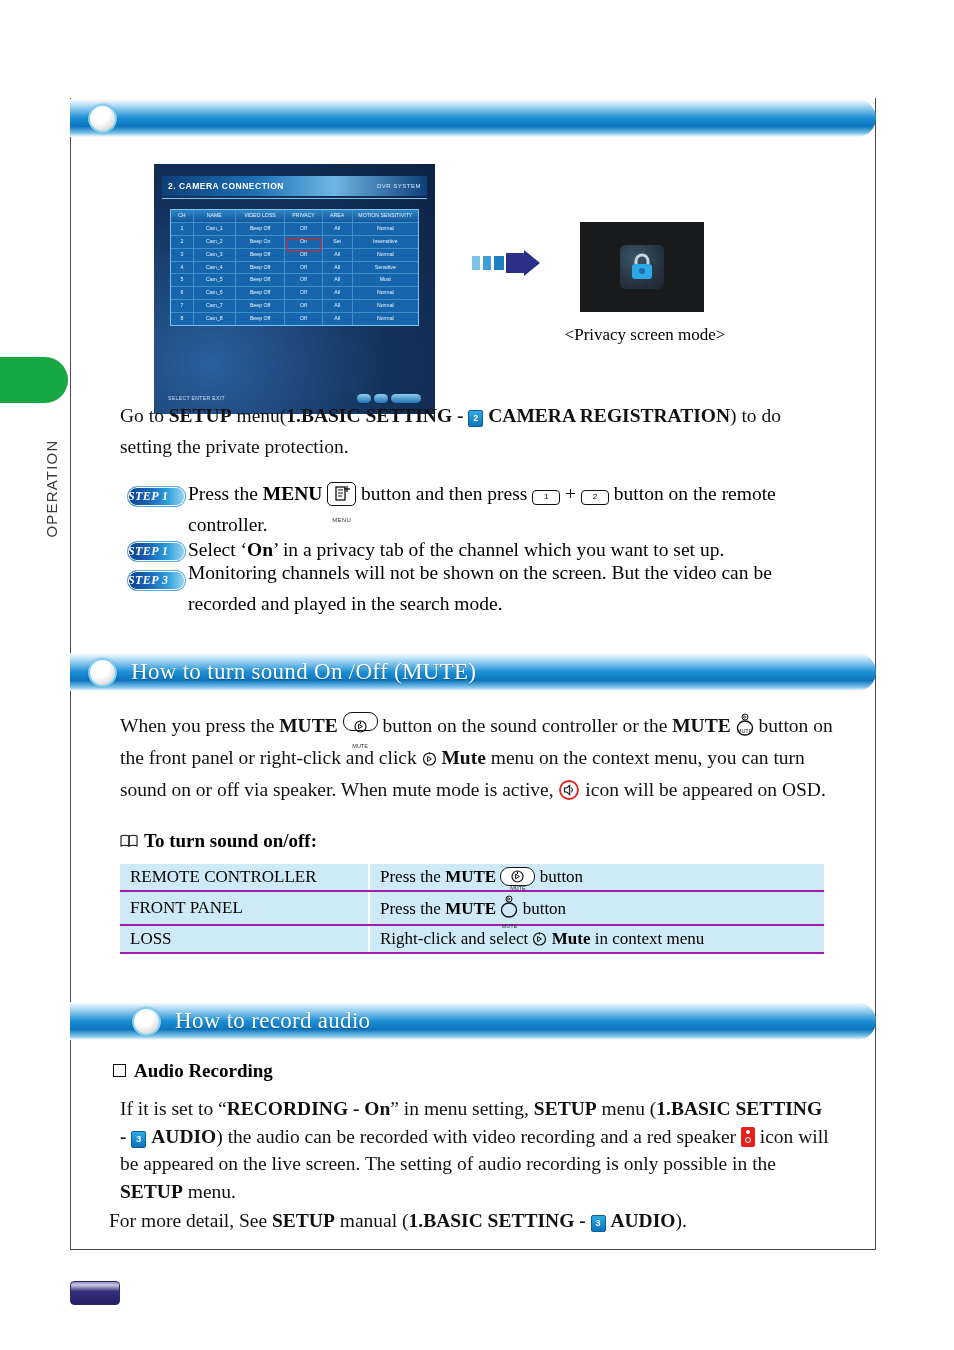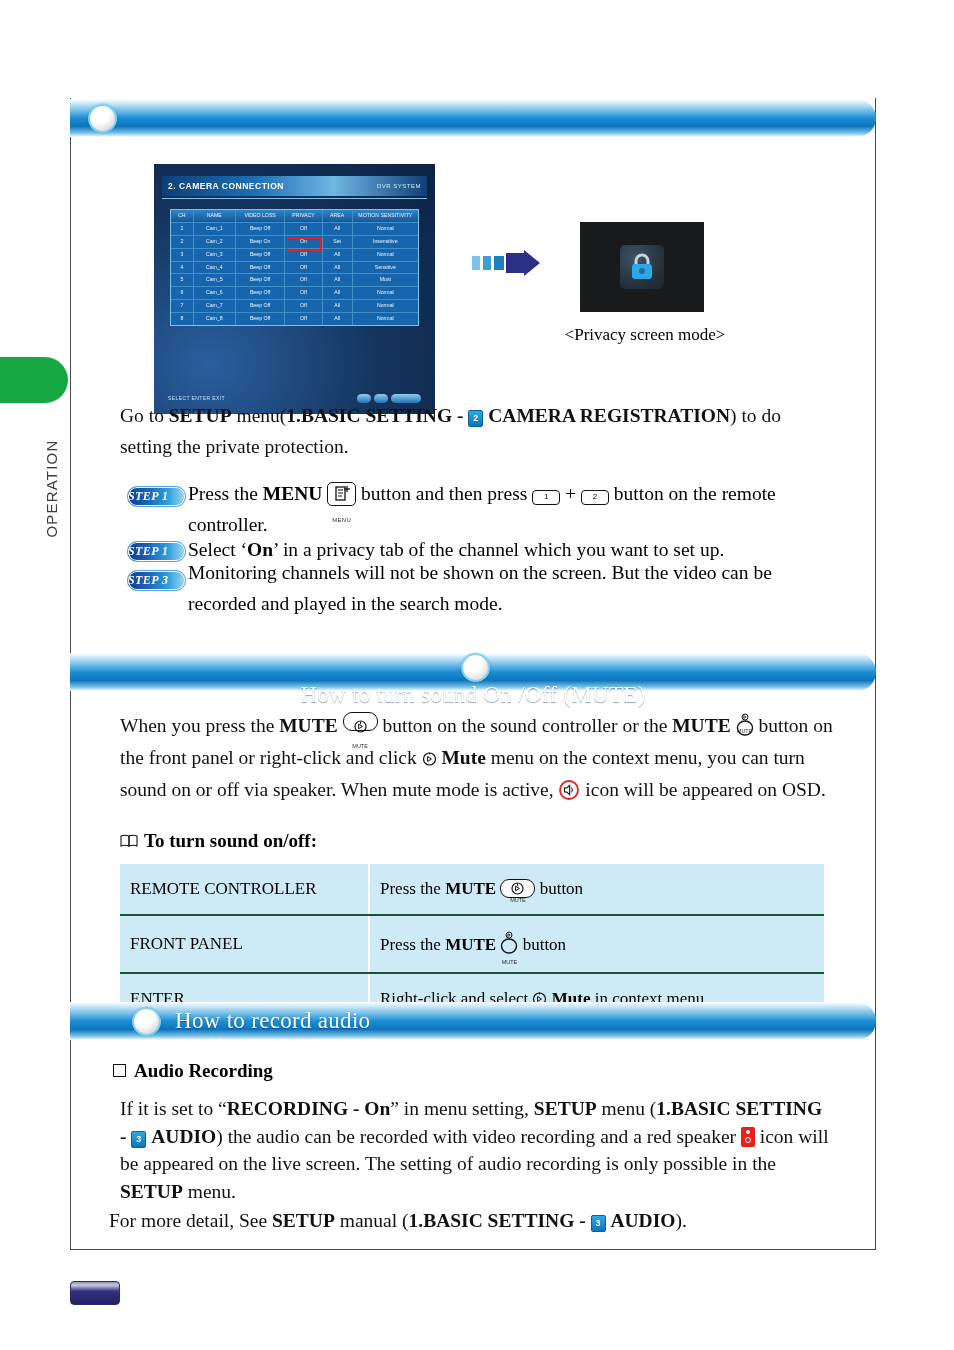--- a/index.html
+++ b/index.html
@@ -278,22 +278,22 @@
     vertical-align:0px; margin-right:8px; background:#fff;
   }
 
   
   .info-table {
     position:absolute; left:120px; top:864px; width:704px;
     border-collapse: collapse;
   }
   .info-table td {
     background: #cfeaf7;
-    border-bottom: 2px solid #14532d;
-    padding: 15px 10px;
+    border-bottom: 2px solid #a21caf;
+    padding: 3px 10px;
     font-size: 17px;
     height: 17px;
     vertical-align: middle;
   }
   .info-table td.k { width: 228px; border-right: 2px solid #ffffff; }
 
   
   .page-badge {
     position:absolute; left:70px; top:1281px; width:48px; height:22px;
     border-radius:4px;
@@ -449,21 +449,21 @@
 </div>
 
 <div class="step-badge" style="left:127px; top:541px;">STEP 1</div>
 <div class="step-text" style="top:534px;">
   <span>Select ‘</span><b>On</b><span>’ in a privacy tab of the channel which you want to set up.</span>
 </div>
 
 <div class="step-badge" style="left:127px; top:570px;">STEP 3</div>
 <div class="step-text" style="top:557px; width:655px;">Monitoring channels will not be shown on the screen. But the video can be recorded and played in the search mode.</div>
 
-<div class="sec-bar" style="top:653px;flex-direction:column;">
+<div class="sec-bar" style="top:653px;">
   <span class="bullet"></span>
   <span class="title">How to turn sound On /Off (MUTE)</span>
 </div>
 
 <div class="para" style="left:120px; top:710px; width:715px; line-height:32px;">
   <span>When you press the </span><b>MUTE</b>
   <span class="mute-remote">
     <svg width="33" height="17" viewBox="0 0 33 17" xmlns="http://www.w3.org/2000/svg">
       <circle cx="16.5" cy="8.5" r="5.5" fill="none" stroke="#111" stroke-width="1.2"></circle>
       <path d="M14.6 6.2 L18.4 8.5 L14.6 10.8 Z" fill="none" stroke="#111" stroke-width="1"></path>
@@ -526,21 +526,21 @@
         <svg width="18" height="26" viewBox="0 0 18 26" xmlns="http://www.w3.org/2000/svg">
           <circle cx="9" cy="4" r="3" fill="none" stroke="#111" stroke-width="1"></circle>
           <path d="M7.7 2.6 L10.3 4 L7.7 5.4 Z" fill="none" stroke="#111" stroke-width=".7"></path>
           <ellipse cx="9" cy="15" rx="7.5" ry="7" fill="none" stroke="#111" stroke-width="1.4"></ellipse>
         </svg>
         <span class="lbl">MUTE</span>
       </span><span> button</span>
     </td>
   </tr>
   <tr>
-    <td class="k">ENTER</td>
+    <td class="k">LOSS</td>
     <td>
       <span>Right-click and select </span><span class="mute-ctx">
         <svg width="15" height="15" viewBox="0 0 15 15" xmlns="http://www.w3.org/2000/svg">
           <circle cx="7.5" cy="8" r="6" fill="none" stroke="#111" stroke-width="1.2"></circle>
           <path d="M5.6 5.5 L9.4 8 L5.6 10.5 Z" fill="none" stroke="#111" stroke-width="1"></path>
           <line x1="7.5" y1="1.5" x2="7.5" y2="3.4" stroke="#111" stroke-width="1.1"></line>
         </svg>
       </span> <b>Mute</b><span> in context menu</span>
     </td>
   </tr>

